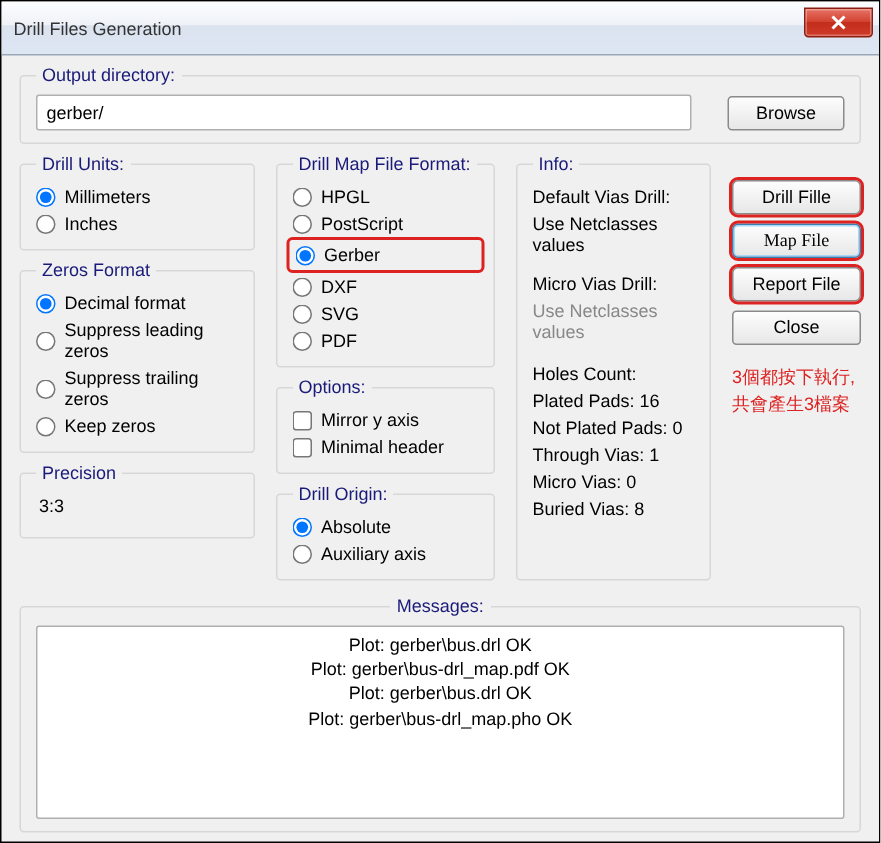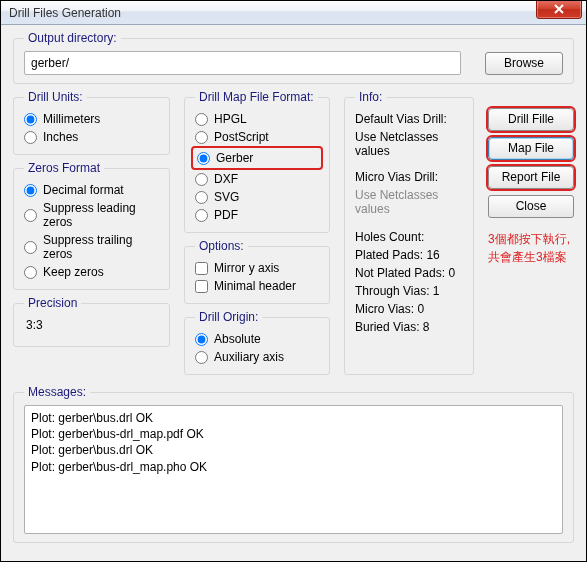--- a/index.html
+++ b/index.html
@@ -2,21 +2,21 @@
 <html><head>
 <meta charset="utf-8">
 <style>
   * { box-sizing: border-box; font-family: "Segoe UI", Tahoma, sans-serif; font-size: 12px; }
   body { margin: 0; background: #fff; }
   .window {
     width: 587px; height: 562px; border: 1px solid #000;
     background: #f0f0f0; position: relative; overflow: hidden;
   }
   .titlebar {
-    height: 24px;
+    height: 36px;
     background: linear-gradient(to bottom, #fdfdfe 0%, #eef2f8 45%, #dbe3ef 46%, #dde6f3 100%);
     display: flex; align-items: center; padding: 0 4px 0 8px;
     border-bottom: 1px solid #9aa7b8;
   }
   .titlebar .title { flex: 1; color: #333; }
   .closebtn {
     width: 46px; height: 20px; border-radius: 0 0 3px 3px;
     background: linear-gradient(to bottom, #e67366 0%, #d1402e 49%, #c22d1c 50%, #cf3b29 100%);
     border: 1px solid #8b1d10; display: flex; align-items: center; justify-content: center;
     color: #fff; font-weight: bold; box-shadow: inset 0 0 0 1px rgba(255,255,255,0.3);
@@ -34,39 +34,39 @@
   .textinput {
     flex: 1; height: 24px; border: 1px solid #b0b0b0; background: #fff; padding: 2px 6px;
     border-radius: 2px;
   }
   .btn {
     height: 23px; min-width: 78px; border: 1px solid #8a8a8a; border-radius: 3px;
     background: linear-gradient(to bottom, #fdfdfd, #e7e7e7);
     padding: 0 10px; cursor: pointer; text-align: center; line-height: 21px;
   }
   .btn.focus {
-    border: 1px solid #3c7fb1; box-shadow: inset 0 0 0 1px #a7d9f5;
+    border: 1px solid #3c7fb1; box-shadow: inset 0 0 0 1px #a7d9f5; font-family: Liberation Serif, serif;
   }
   .btn.red-outline { outline: 2px solid #d22; outline-offset: 0; border-radius: 4px; }
 
   .columns { display: flex; gap: 14px; flex: 0 0 auto; }
   .col { display: flex; flex-direction: column; gap: 2px; }
   .col.left { width: 157px; }
   .col.mid  { width: 146px; }
   .col.info { width: 130px; }
   .col.btns { flex: 1; align-items: stretch; gap: 6px; padding-top: 18px; }
   .opt { display: flex; align-items: center; gap: 6px; padding: 2px 0; }
   .opt input { margin: 0; }
   .disabled { color: #888; }
   .red-box { border: 2px solid #d22; border-radius: 4px; padding: 1px 4px; margin: 0 -4px; }
 
   .info-line { padding: 2px 0; }
   .annot { color: #d22; line-height: 1.5; margin-top: 6px; }
 
-  .messages { display: flex; flex-direction: column; flex: 1; margin-top: 4px; }
+  .messages { display: flex; flex-direction: column; flex: 1; margin-top: 4px; text-align: center; }
   .msgbox {
     flex: 1; border: 1px solid #b0b0b0; background: #fff; border-radius: 2px;
     padding: 4px 6px; overflow-y: scroll; white-space: pre; line-height: 1.35;
     font-size: 12px;
   }
   .precision-val { color: #000000; padding: 2px 0 6px 2px; }
 </style>
 </head>
 <body>
 

